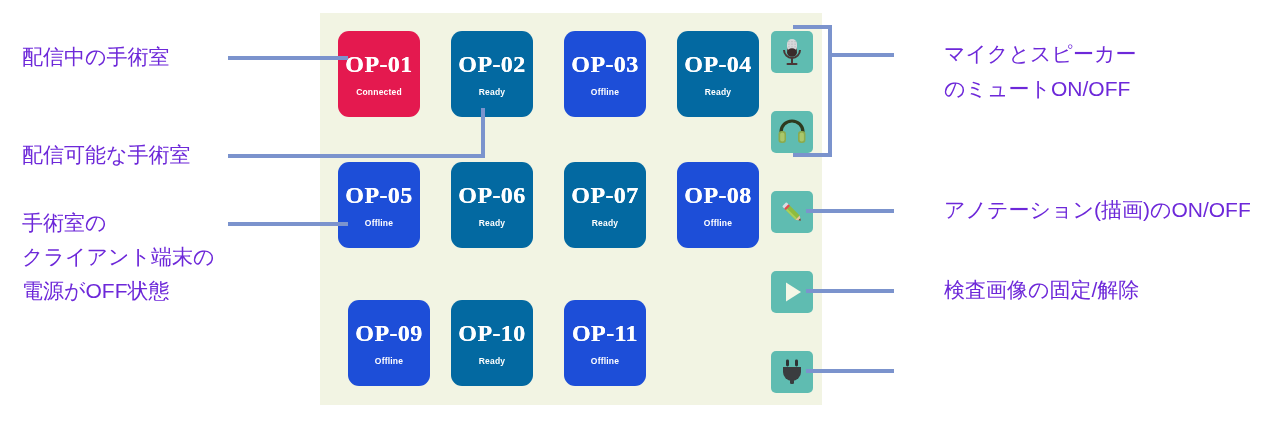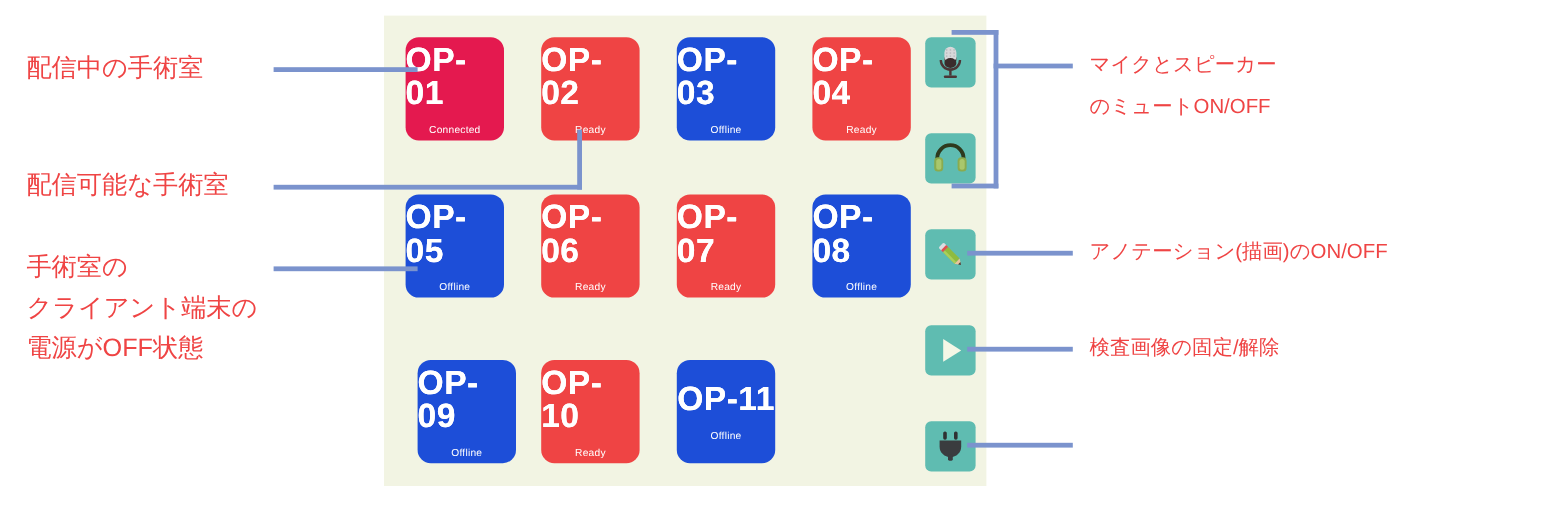--- a/index.html
+++ b/index.html
@@ -15,47 +15,47 @@
     background:#f2f4e3;
   }
 
   
   .tile{
     position:absolute;width:82px;height:86px;border-radius:11px;
     box-sizing:border-box;color:#ffffff;
     display:flex;flex-direction:column;align-items:center;justify-content:center;
   }
   .tile .tname{
-    font-size:28px;font-weight:bold;letter-spacing:0.4px;line-height:1;
-    margin-bottom:12px;text-shadow:0 0 0 #fff;
-  }
-  .tile .tstat{font-size:8.5px;font-weight:normal;letter-spacing:0.2px;line-height:1;}
+    font-size:24px;font-weight:bold;letter-spacing:0.4px;line-height:1;
+    margin-bottom:12px;text-shadow:0 0 0 #fff;font-family:Liberation Serif, serif;
+  }
+  .tile .tstat{font-size:8.5px;font-weight:bold;letter-spacing:0.2px;line-height:1;}
   .tile.connected{background:#e4194f;}
-  .tile.ready{background:#ef4444;}
+  .tile.ready{background:#0369a1;}
   .tile.offline{background:#1d4ed8;}
   .tile.offline .tname,.tile.offline .tstat{color:#ffffff;}
 
   
   .iconbtn{
     position:absolute;width:42px;height:42px;border-radius:5px;background:#5fbcb1;
     display:flex;align-items:center;justify-content:center;
   }
   .iconbtn svg{display:block;}
 
   
   .ln{position:absolute;background:#7b93cd;}
   .lnh{height:4px;}
   .lnv{width:4px;}
 
   
   .anno{
-    position:absolute;color:#ef4444;font-size:21px;line-height:33px;
+    position:absolute;color:#6d28d9;font-size:21px;line-height:33px;
     white-space:pre-line;font-family:"Liberation Sans","DejaVu Sans",sans-serif;
   }
-  .anno.r{font-size:17px;}
+  .anno.r{font-size:21px;margin-left:36px;}
 </style>
 </head>
 <body>
 
 <div id="stage">
 
   <div id="panel">
 
     <div class="tile connected" style="left:18px;top:18px;">
       <div class="tname">OP-01</div>

